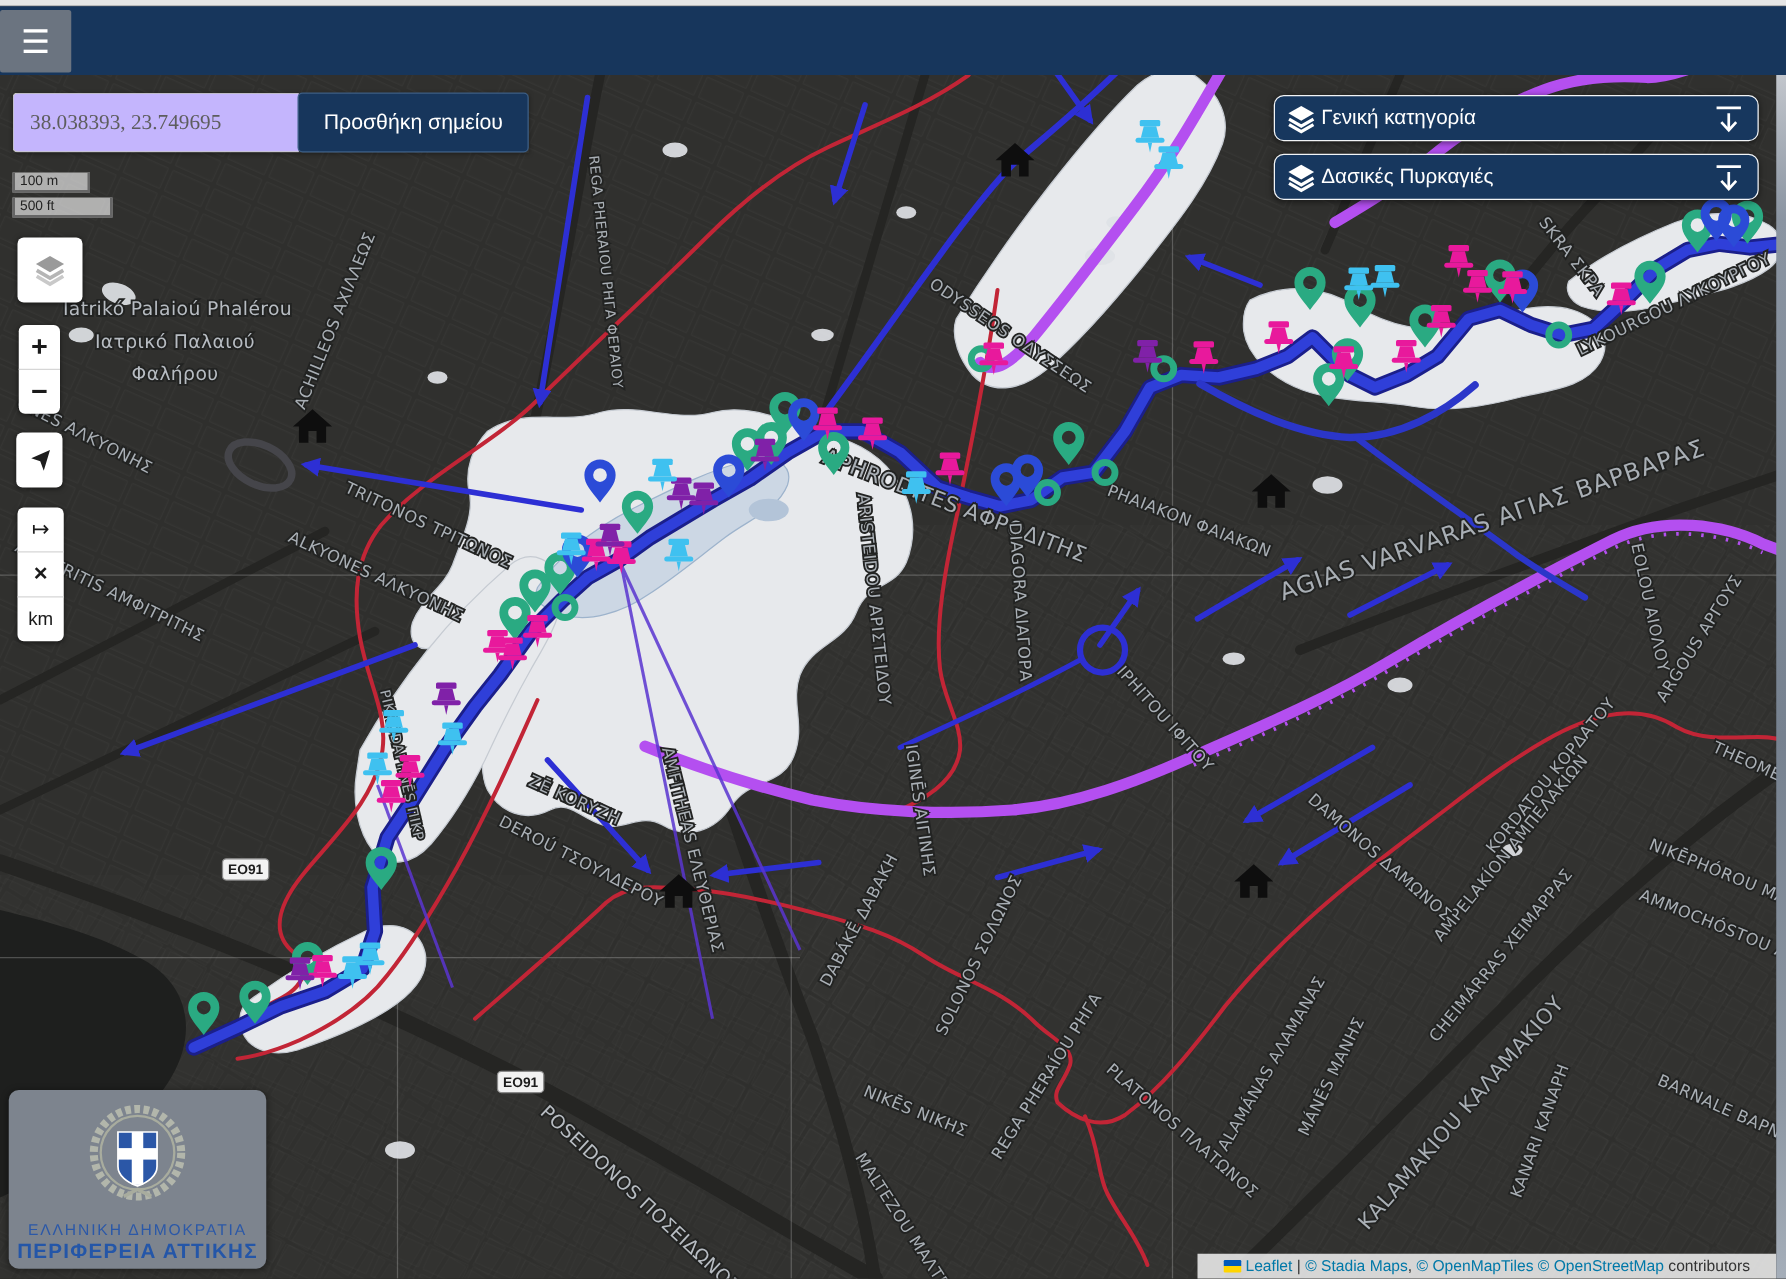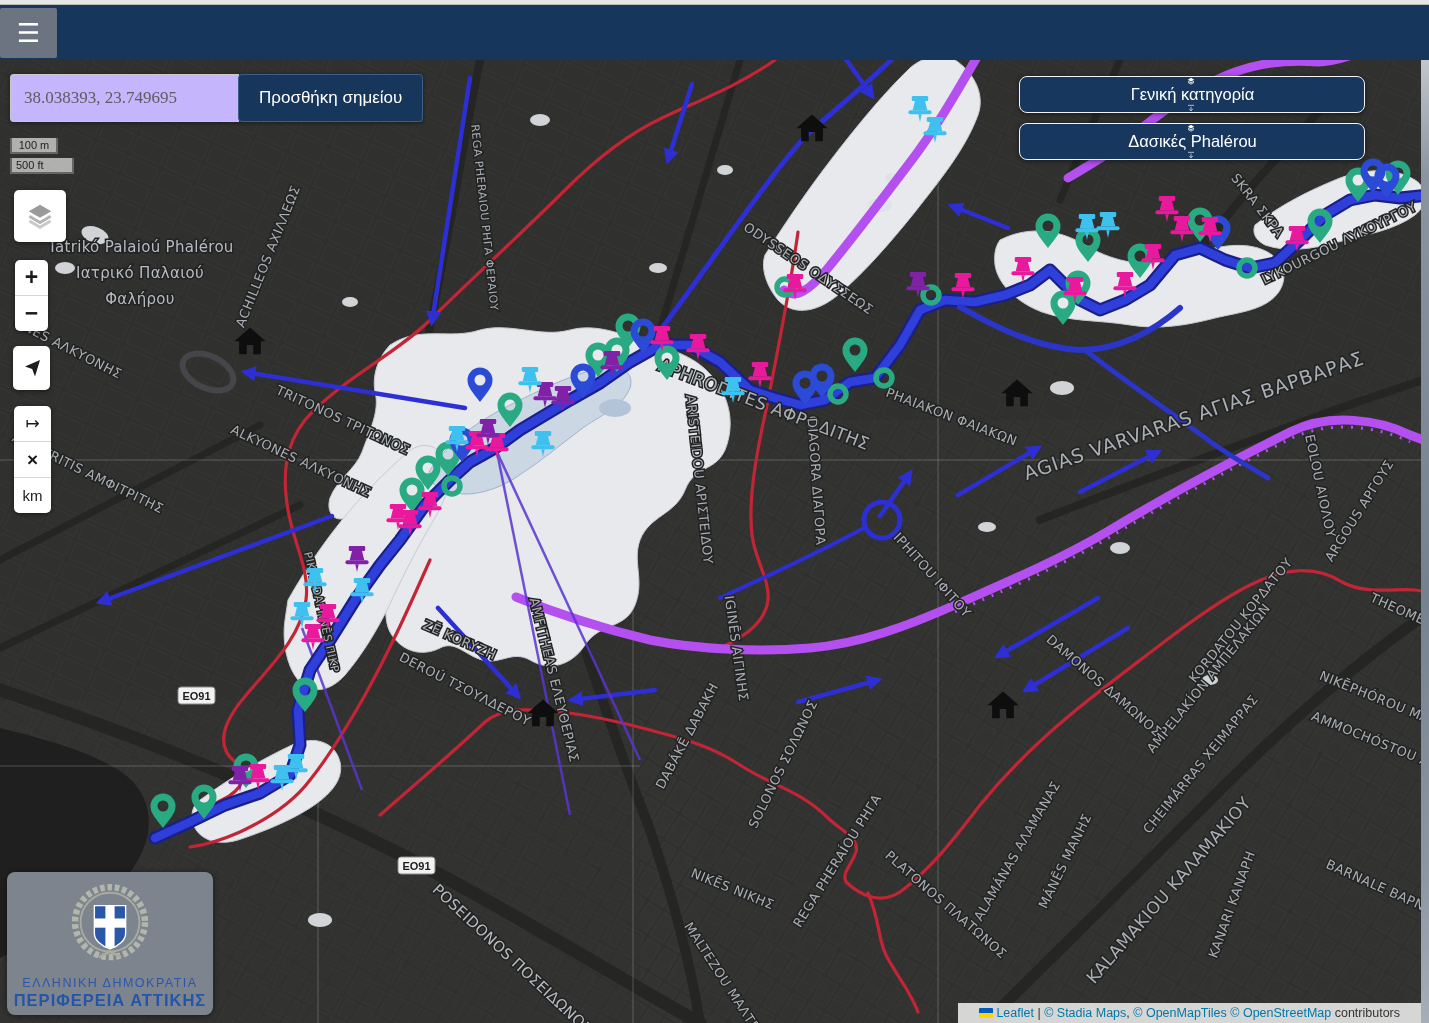--- a/index.html
+++ b/index.html
@@ -22,37 +22,37 @@
   .mk-magenta{color:#e8199c}.mk-purple{color:#8021a8}.mk-cyan{color:#3fc1f0}
   .mk-teal{color:#2aaa82}.mk-blue{color:#2b4bd7}
   
   .coord-wrap{position:absolute;left:10px;top:74px;display:flex;box-shadow:0 1px 4px rgba(0,0,0,.45);}
   .coord-input{width:215px;height:46px;border:1px solid #c9c9c9;border-right:none;border-radius:4px 0 0 4px;
     padding:0 0 0 13px;font-size:17px;color:#5d5d5d;font-family:Liberation Serif, serif;background:#c4b5fd;}
   .add-btn{height:48px;padding:11px 20px;background:#17365c;color:#fff;font-size:17px;border:1px solid #3c5f86;
     border-radius:4px;margin-left:-1px;cursor:pointer;font-family:"Liberation Sans",sans-serif;}
   .scalebar{position:absolute;left:10px;font-size:11px;color:#222;line-height:14px;
     background:rgba(255,255,255,.62);border:2px solid #666;border-top:none;box-sizing:border-box;padding:0 4px;}
-  .scale-m{top:138px;width:48px;text-align:center;}
-  .scale-ft{top:158px;width:64px;}
+  .scale-m{top:138px;width:62px;}
+  .scale-ft{top:158px;width:80px;}
   .ctl{position:absolute;background:#fff;border-radius:5px;box-shadow:0 1px 4px rgba(0,0,0,.5);}
   .ctl-layers{left:14px;top:190px;width:52px;height:52px;display:flex;align-items:center;justify-content:center;cursor:pointer;}
   .ctl-zoom{left:15px;top:260px;width:33px;}
   .ctl-zoom .zbtn{width:33px;height:35px;font-size:23px;color:#1a1a1a;text-align:center;line-height:35px;cursor:pointer;font-weight:bold;}
   .ctl-zoom .zdiv{height:1px;background:#d6d6d6;}
   .ctl-locate{left:13px;top:346px;width:37px;height:44px;display:flex;align-items:center;justify-content:center;cursor:pointer;}
   .ctl-measure{left:14px;top:406px;width:37px;}
   .ctl-measure .mcell{height:35px;text-align:center;line-height:35px;font-size:17px;color:#1a1a1a;cursor:pointer;}
   .ctl-measure .mdiv{height:1px;background:#d6d6d6;}
   .mcell.mx{font-size:19px;font-weight:bold;}
   .mcell.mkm{font-size:15px;}
   
-  .dd{position:absolute;left:1019px;width:346px;height:37px;background:#17375e;border:1.5px solid #f2f4f6;
+  .dd{position:absolute;left:1019px;width:388px;height:37px;background:#17375e;border:1.5px solid #f2f4f6;
     border-radius:8px;box-sizing:border-box;display:flex;align-items:center;padding:0 10px 0 8px;cursor:pointer;
-    box-shadow:0 1px 5px rgba(0,0,0,.5);flex-direction:column;}
+    box-shadow:0 1px 5px rgba(0,0,0,.5);}
   .dd1{top:76px;}  .dd2{top:123px;}
   .dd-label{color:#fff;font-size:16.5px;margin-left:3px;flex:1;}
   
   .logo-card{position:absolute;left:7px;top:812px;width:206px;height:143px;background:#7d848e;border-radius:8px;
     box-shadow:0 1px 6px rgba(0,0,0,.45);text-align:center;padding-top:6px;box-sizing:border-box;}
   .logo-line1{color:#2b58a8;font-size:12.5px;letter-spacing:1.5px;margin-top:2px;font-weight:500;}
   .logo-line2{color:#2456a8;font-size:16.5px;letter-spacing:1px;font-weight:bold;margin-top:1px;}
   
   .attrib{position:absolute;right:8px;bottom:0;height:20px;background:rgba(250,250,250,.82);
     font-size:12.5px;color:#333;line-height:20px;padding:0 21px;white-space:nowrap;}
@@ -431,21 +431,21 @@
         <line x1="12" y1="8" x2="12" y2="20" stroke="#fff" stroke-width="2"></line>
         <polyline points="6.5,14.5 12,20.5 17.5,14.5" fill="none" stroke="#fff" stroke-width="2"></polyline>
       </svg>
     </div>
     <div class="dd dd2" style="top:63px;">
       <svg width="26" height="26" viewBox="0 0 24 24">
         <path d="M12,2.5 L21.5,8 L12,13.5 L2.5,8 Z" fill="#ffffff"></path>
         <polyline points="3,12.3 12,17.5 21,12.3" fill="none" stroke="#ffffff" stroke-width="2.4"></polyline>
         <polyline points="3,16.3 12,21.5 21,16.3" fill="none" stroke="#ffffff" stroke-width="2.4"></polyline>
       </svg>
-      <span class="dd-label">Δασικές Phalérou</span>
+      <span class="dd-label">Δασικές Πυρκαγιές</span>
       <svg width="26" height="26" viewBox="0 0 24 24">
         <line x1="3" y1="4" x2="21" y2="4" stroke="#fff" stroke-width="2"></line>
         <line x1="12" y1="8" x2="12" y2="20" stroke="#fff" stroke-width="2"></line>
         <polyline points="6.5,14.5 12,20.5 17.5,14.5" fill="none" stroke="#fff" stroke-width="2"></polyline>
       </svg>
     </div>
 
     
     <div class="logo-card">
       <svg width="92" height="92" viewBox="0 0 100 100">

